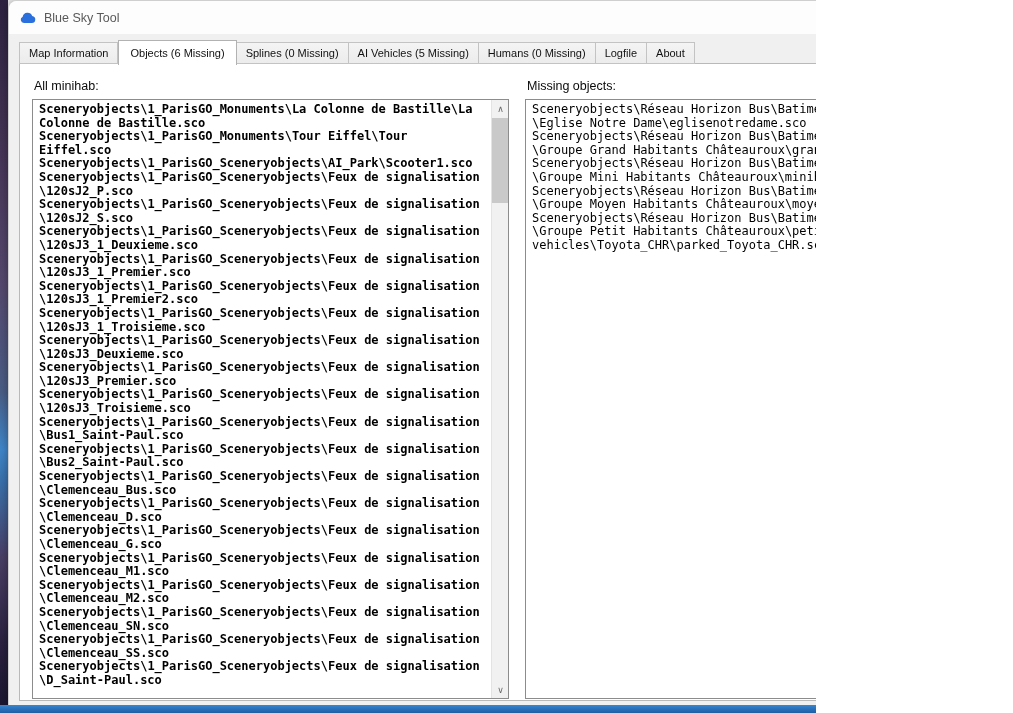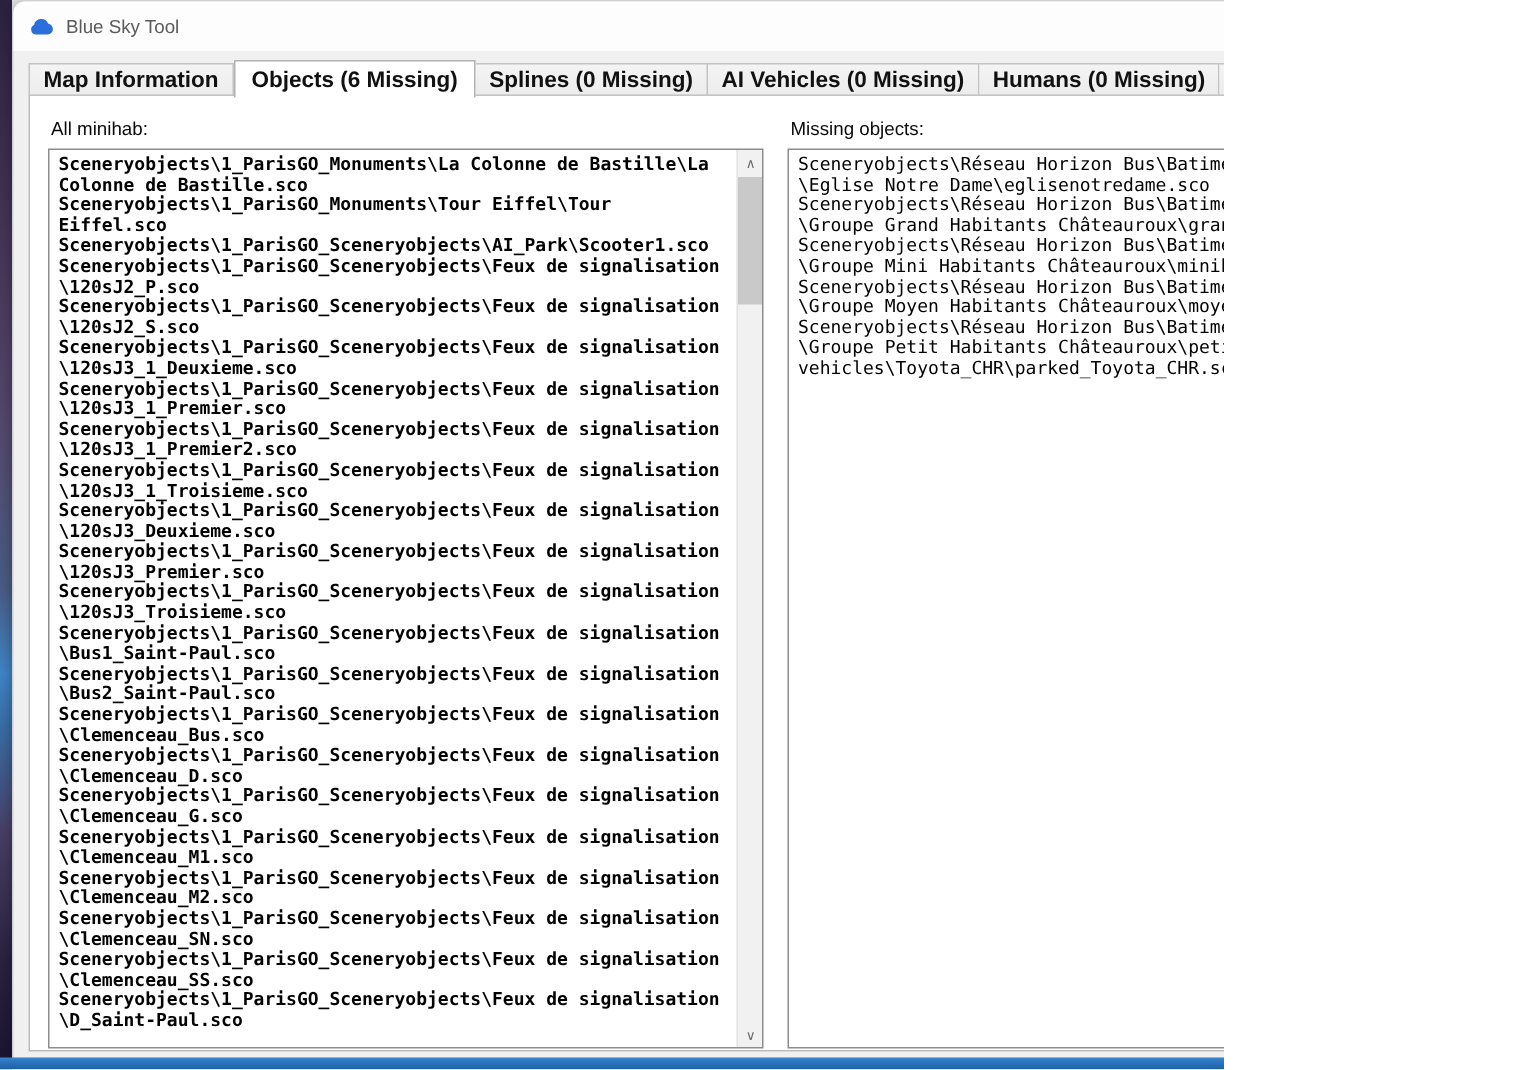--- a/index.html
+++ b/index.html
@@ -47,21 +47,21 @@
 
   
   .tabbar {
     position: absolute; left: 10px; top: 38px; height: 25px;
     display: flex; align-items: flex-end; z-index: 4;
   }
   .tab {
     height: 22px; padding: 0 9px; display: flex; align-items: center;
     background: linear-gradient(180deg, #f4f4f4, #ececec);
     border: 1px solid #c3c3c3; border-left: none;
-    font-size: 15px; color: #111; white-space: nowrap; font-weight: bold;
+    font-size: 11px; color: #111; white-space: nowrap;
   }
   .tab:first-child { border-left: 1px solid #c3c3c3; }
   .tab.active {
     height: 25px; background: #ffffff; border: 1px solid #b2b2b2; border-bottom: none;
     position: relative; z-index: 5; margin-bottom: -1px; padding: 0 11px;
   }
 
   
   .tabpage {
     position: absolute; left: 10px; top: 62px; width: 982px; height: 638px;
@@ -139,21 +139,21 @@
         <div class="cap-btn close">
             <span>✕</span>
           </div>
       </div>
     </div>
 
     <div class="tabbar">
         <div class="tab">Map Information</div>
         <div class="tab active">Objects (6 Missing)</div>
         <div class="tab">Splines (0 Missing)</div>
-        <div class="tab">AI Vehicles (0 Missing)</div>
+        <div class="tab">AI Vehicles (5 Missing)</div>
         <div class="tab">Humans (0 Missing)</div>
         <div class="tab">Logfile</div>
         <div class="tab">About</div>
       </div>
 
     <div class="tabpage">
       <div class="group-label label-all">All minihab:</div>
       <div class="group-label label-missing">Missing objects:</div>
 
       <div class="listbox left">

